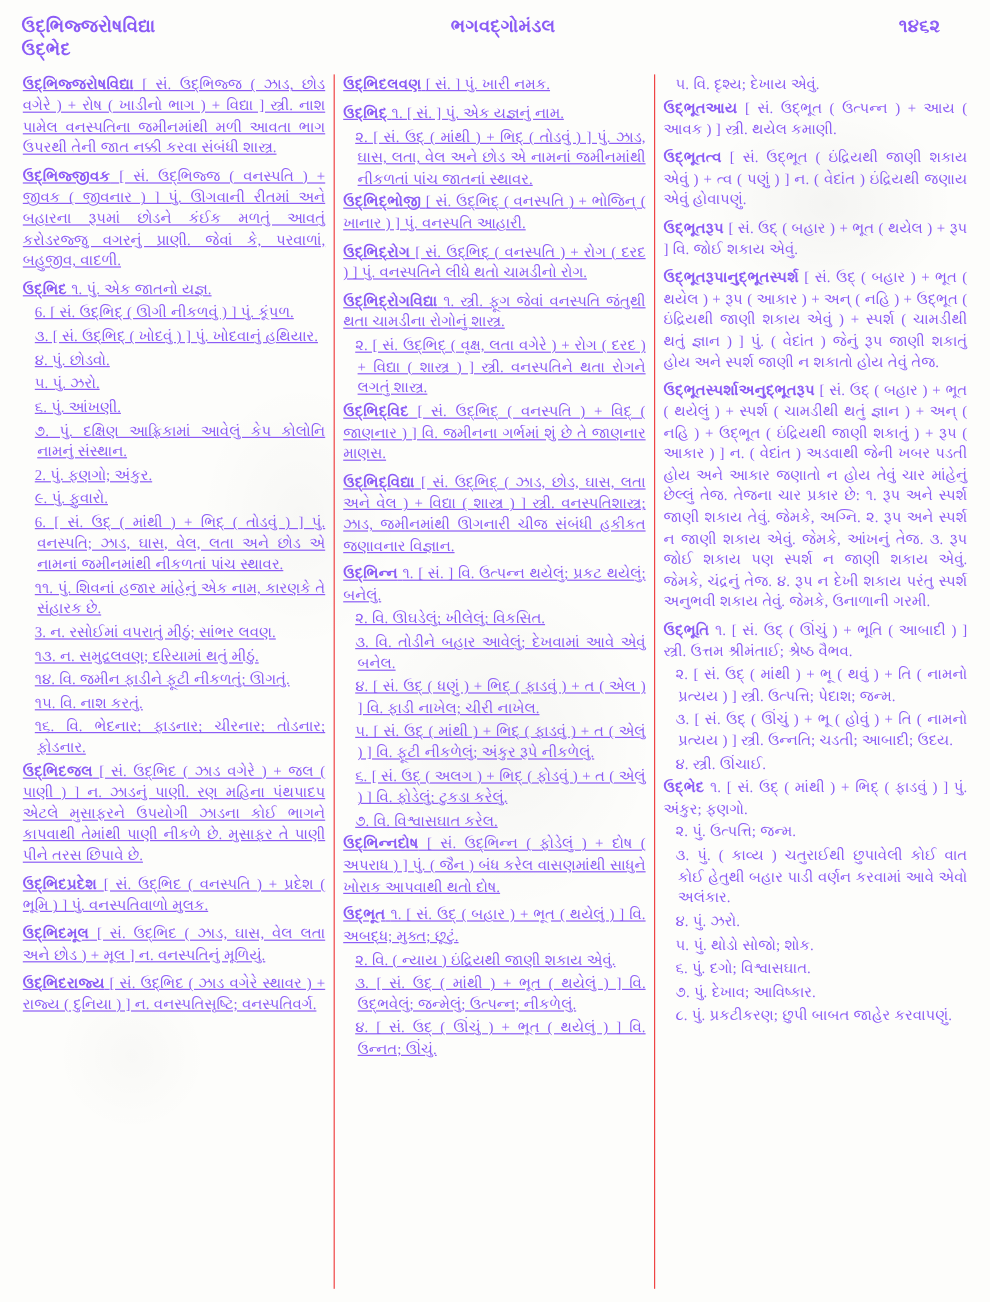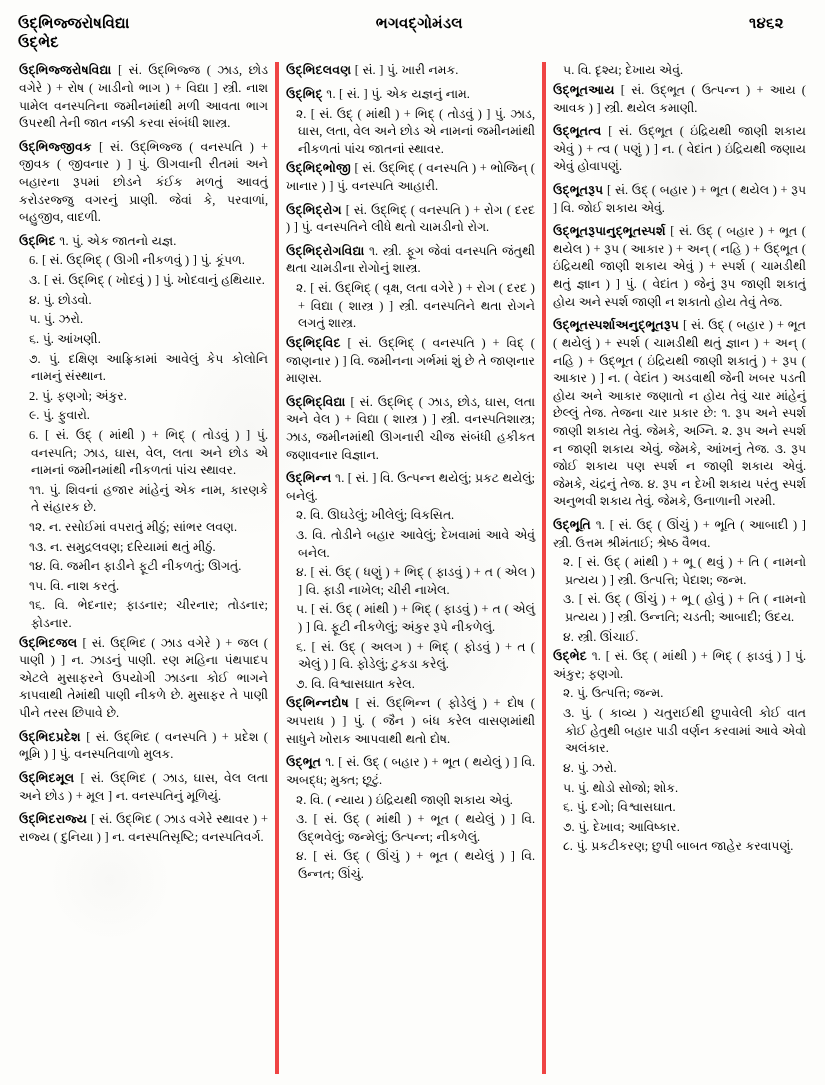--- a/index.html
+++ b/index.html
@@ -12,21 +12,21 @@
     font-family: "Liberation Serif", "DejaVu Serif", serif;
   }
   #page {
     position: relative;
     width: 825px;
     height: 1085px;
     background: #fdfdfb;
     box-sizing: border-box;
     padding: 14px 12px 6px 12px;
     overflow: hidden;
-    color: #000000;
+    color: #8b5cf6;
   }
   
   #page::before {
     content: "";
     position: absolute;
     left: 0; top: 0; right: 0; bottom: 0;
     background:
       radial-gradient(ellipse 150px 120px at 690px 170px, rgba(0,0,0,0.035), rgba(0,0,0,0) 70%),
       radial-gradient(ellipse 180px 200px at 420px 620px, rgba(0,0,0,0.030), rgba(0,0,0,0) 70%),
       radial-gradient(ellipse 120px 160px at 250px 430px, rgba(0,0,0,0.025), rgba(0,0,0,0) 70%),
@@ -64,21 +64,21 @@
     align-items: stretch;
     margin-top: 4px;
     height: 1012px;
   }
   .col {
     flex: 1 1 33.33%;
     padding: 0 7px;
     box-sizing: border-box;
     overflow: hidden;
   }
-  .col.sep-right { border-right: 4px solid #ef4444; }
+  .col.sep-right { border-right: 1px solid #ef4444; text-decoration: underline; }
 
   .entry {
     margin: 0 0 6px 0;
     font-size: 12.4px;
     line-height: 1.42;
     text-align: justify;
     text-justify: inter-word;
     word-spacing: 0.5px;
   }
   .entry.tight { margin-bottom: 2px; }
@@ -133,21 +133,21 @@
       <p class="sense">6. [ સં. ઉદ્‌ભિદ્ ( ઊગી નીકળવું ) ] પું. કૂંપળ.</p>
       <p class="sense">૩. [ સં. ઉદ્‌ભિદ્ ( ખોદવું ) ] પું. ખોદવાનું હથિયાર.</p>
       <p class="sense">૪. પું. છોડવો.</p>
       <p class="sense">૫. પું. ઝરો.</p>
       <p class="sense">૬. પું. આંખણી.</p>
       <p class="sense">૭. પું. દક્ષિણ આફ્રિકામાં આવેલું કેપ કોલોનિ નામનું સંસ્થાન.</p>
       <p class="sense">2. પું. ફણગો; અંકુર.</p>
       <p class="sense">૯. પું. ફુવારો.</p>
       <p class="sense">6. [ સં. ઉદ્ ( માંથી ) + ભિદ્ ( તોડવું ) ] પું. વનસ્પતિ; ઝાડ, ઘાસ, વેલ, લતા અને છોડ એ નામનાં જમીનમાંથી નીકળતાં પાંચ સ્થાવર.</p>
       <p class="sense">૧૧. પું. શિવનાં હજાર માંહેનું એક નામ, કારણકે તે સંહારક છે.</p>
-      <p class="sense">૧૨. ન. રસોઈમાં વપરાતું મીઠું; સાંભર લવણ.</p>
+      <p class="sense">3. ન. રસોઈમાં વપરાતું મીઠું; સાંભર લવણ.</p>
       <p class="sense">૧૩. ન. સમુદ્રલવણ; દરિયામાં થતું મીઠું.</p>
       <p class="sense">૧૪. વિ. જમીન ફાડીને ફૂટી નીકળતું; ઊગતું.</p>
       <p class="sense">૧૫. વિ. નાશ કરતું.</p>
       <p class="sense">૧૬. વિ. ભેદનાર; ફાડનાર; ચીરનાર; તોડનાર; ફોડનાર.</p>
 
       <p class="entry">
         <span class="hw">ઉદ્‌ભિદજલ</span>
         <span>[ સં. ઉદ્‌ભિદ ( ઝાડ વગેરે ) + જલ ( પાણી ) ] ન. ઝાડનું પાણી. રણ મહિના પંથપાદપ એટલે મુસાફરને ઉપયોગી ઝાડના કોઈ ભાગને કાપવાથી તેમાંથી પાણી નીકળે છે. મુસાફર તે પાણી પીને તરસ છિપાવે છે.</span>
       </p>
 

